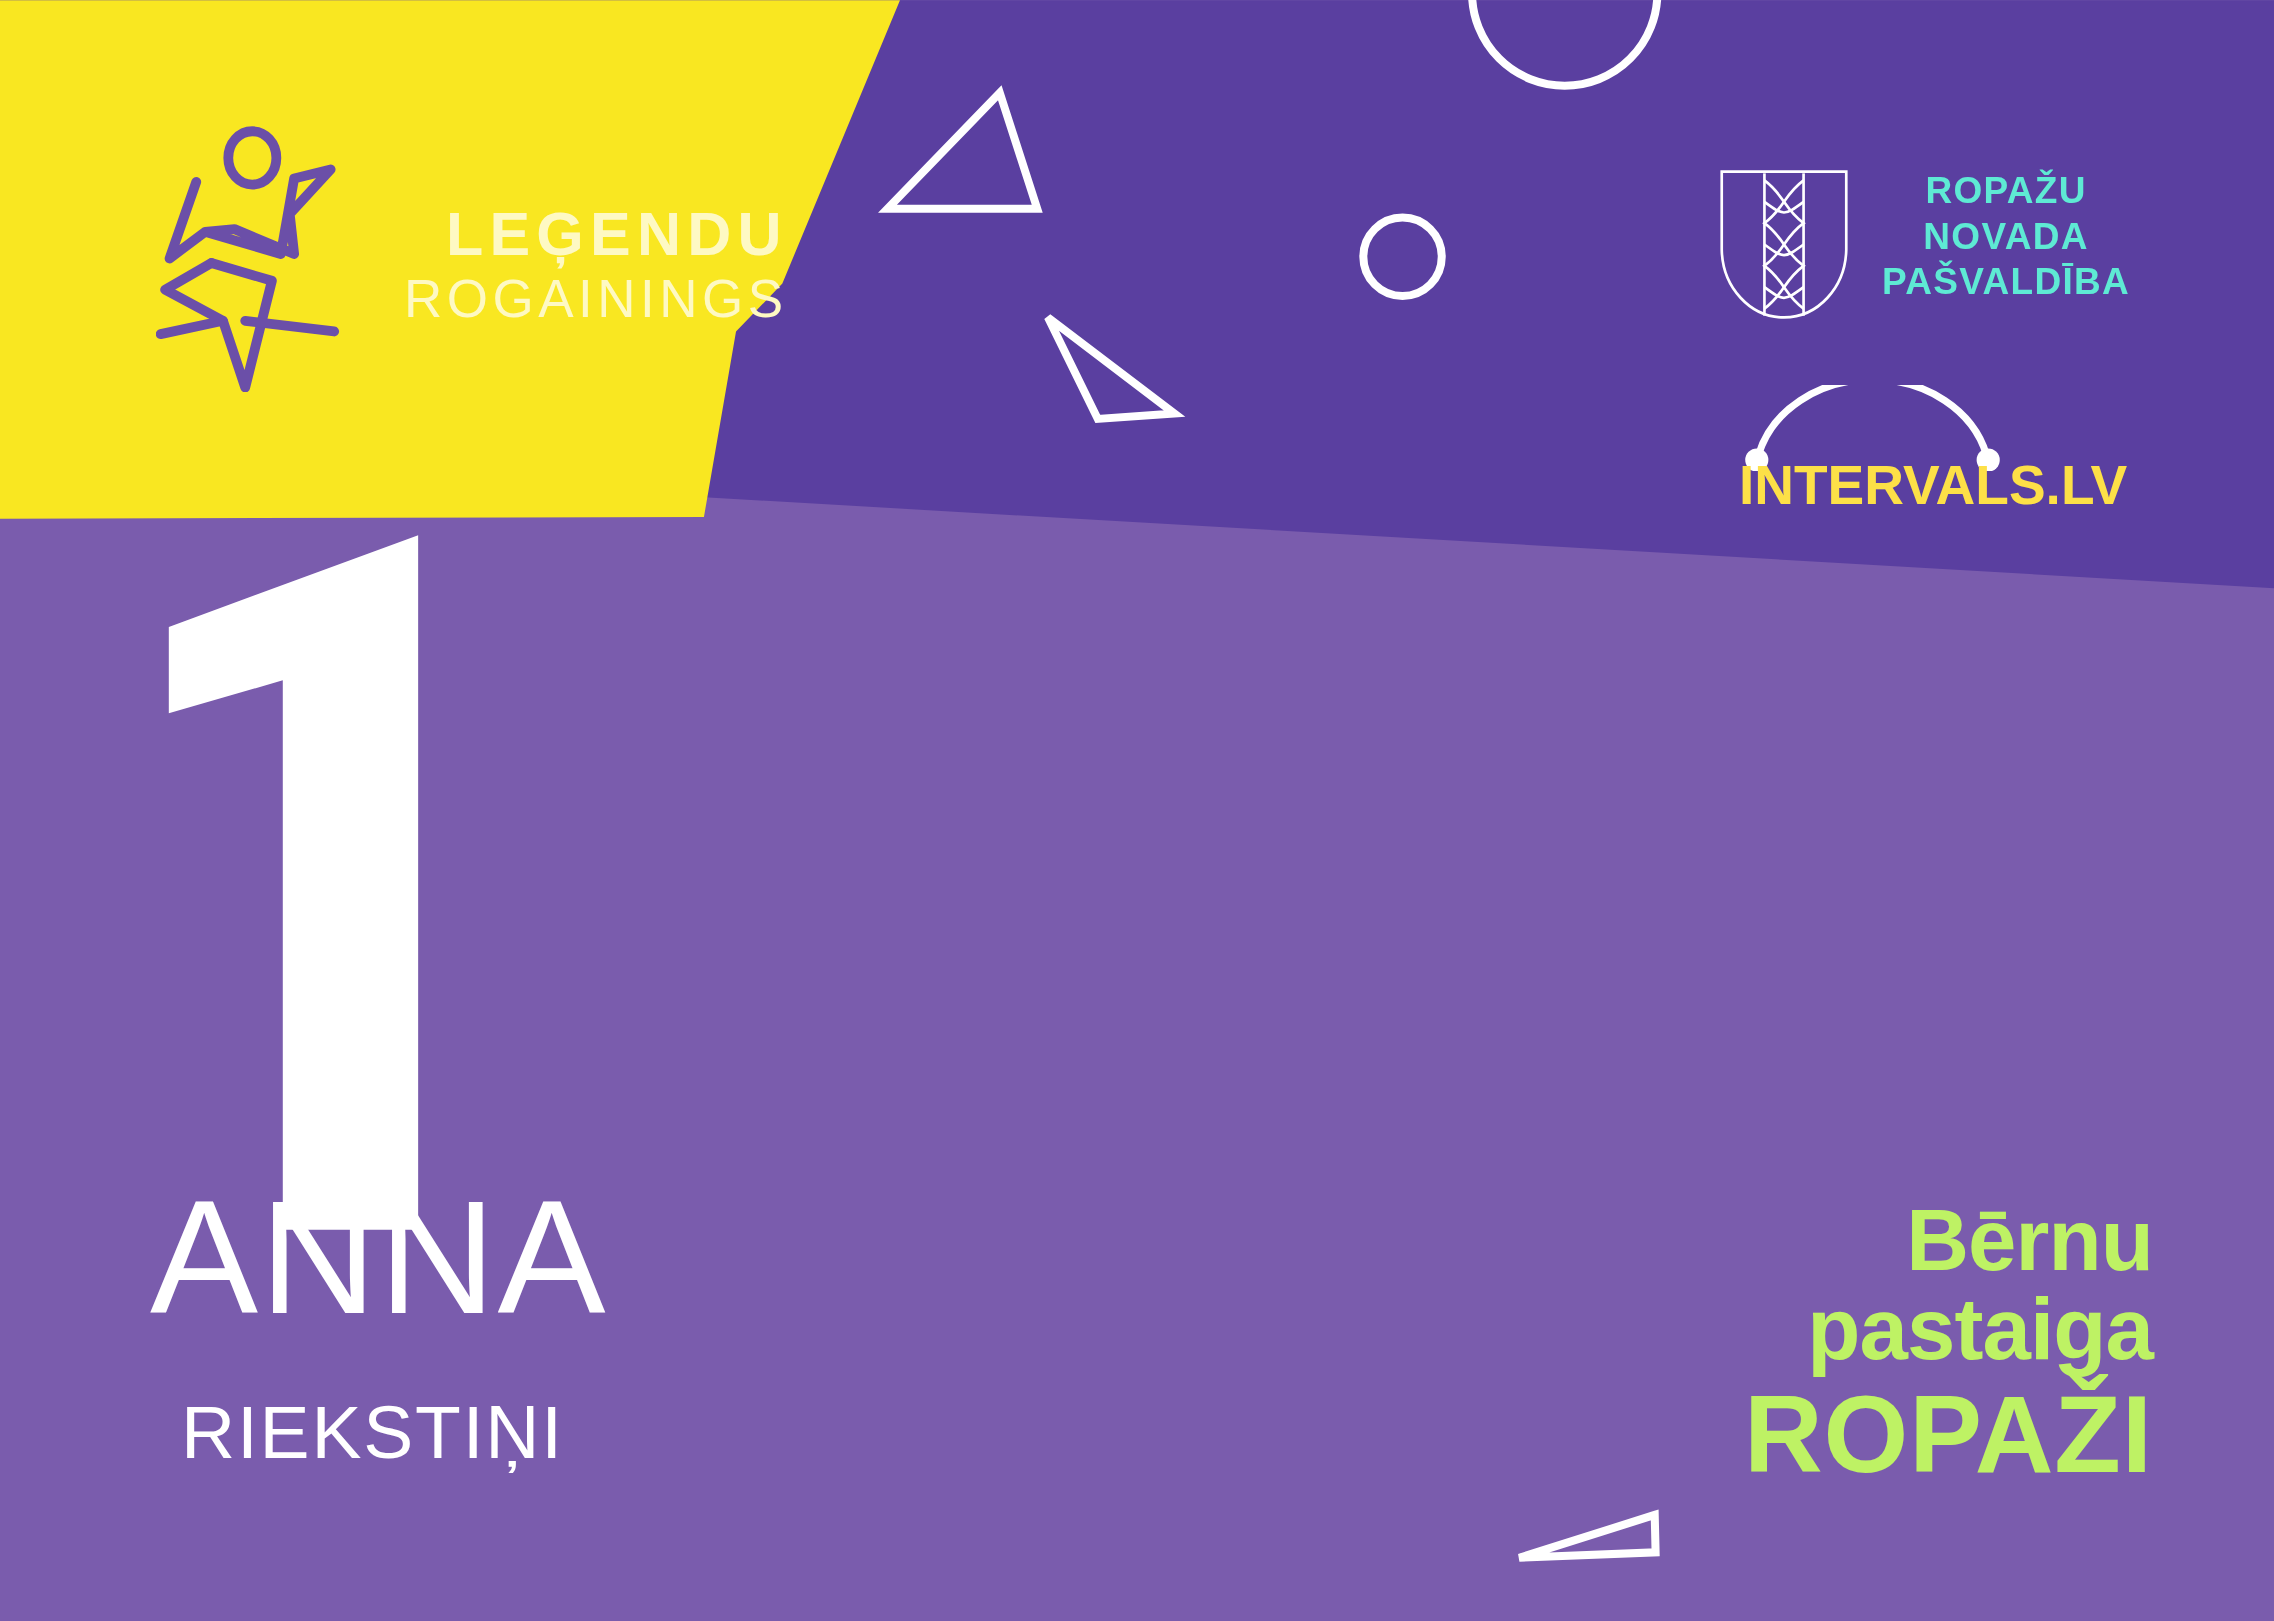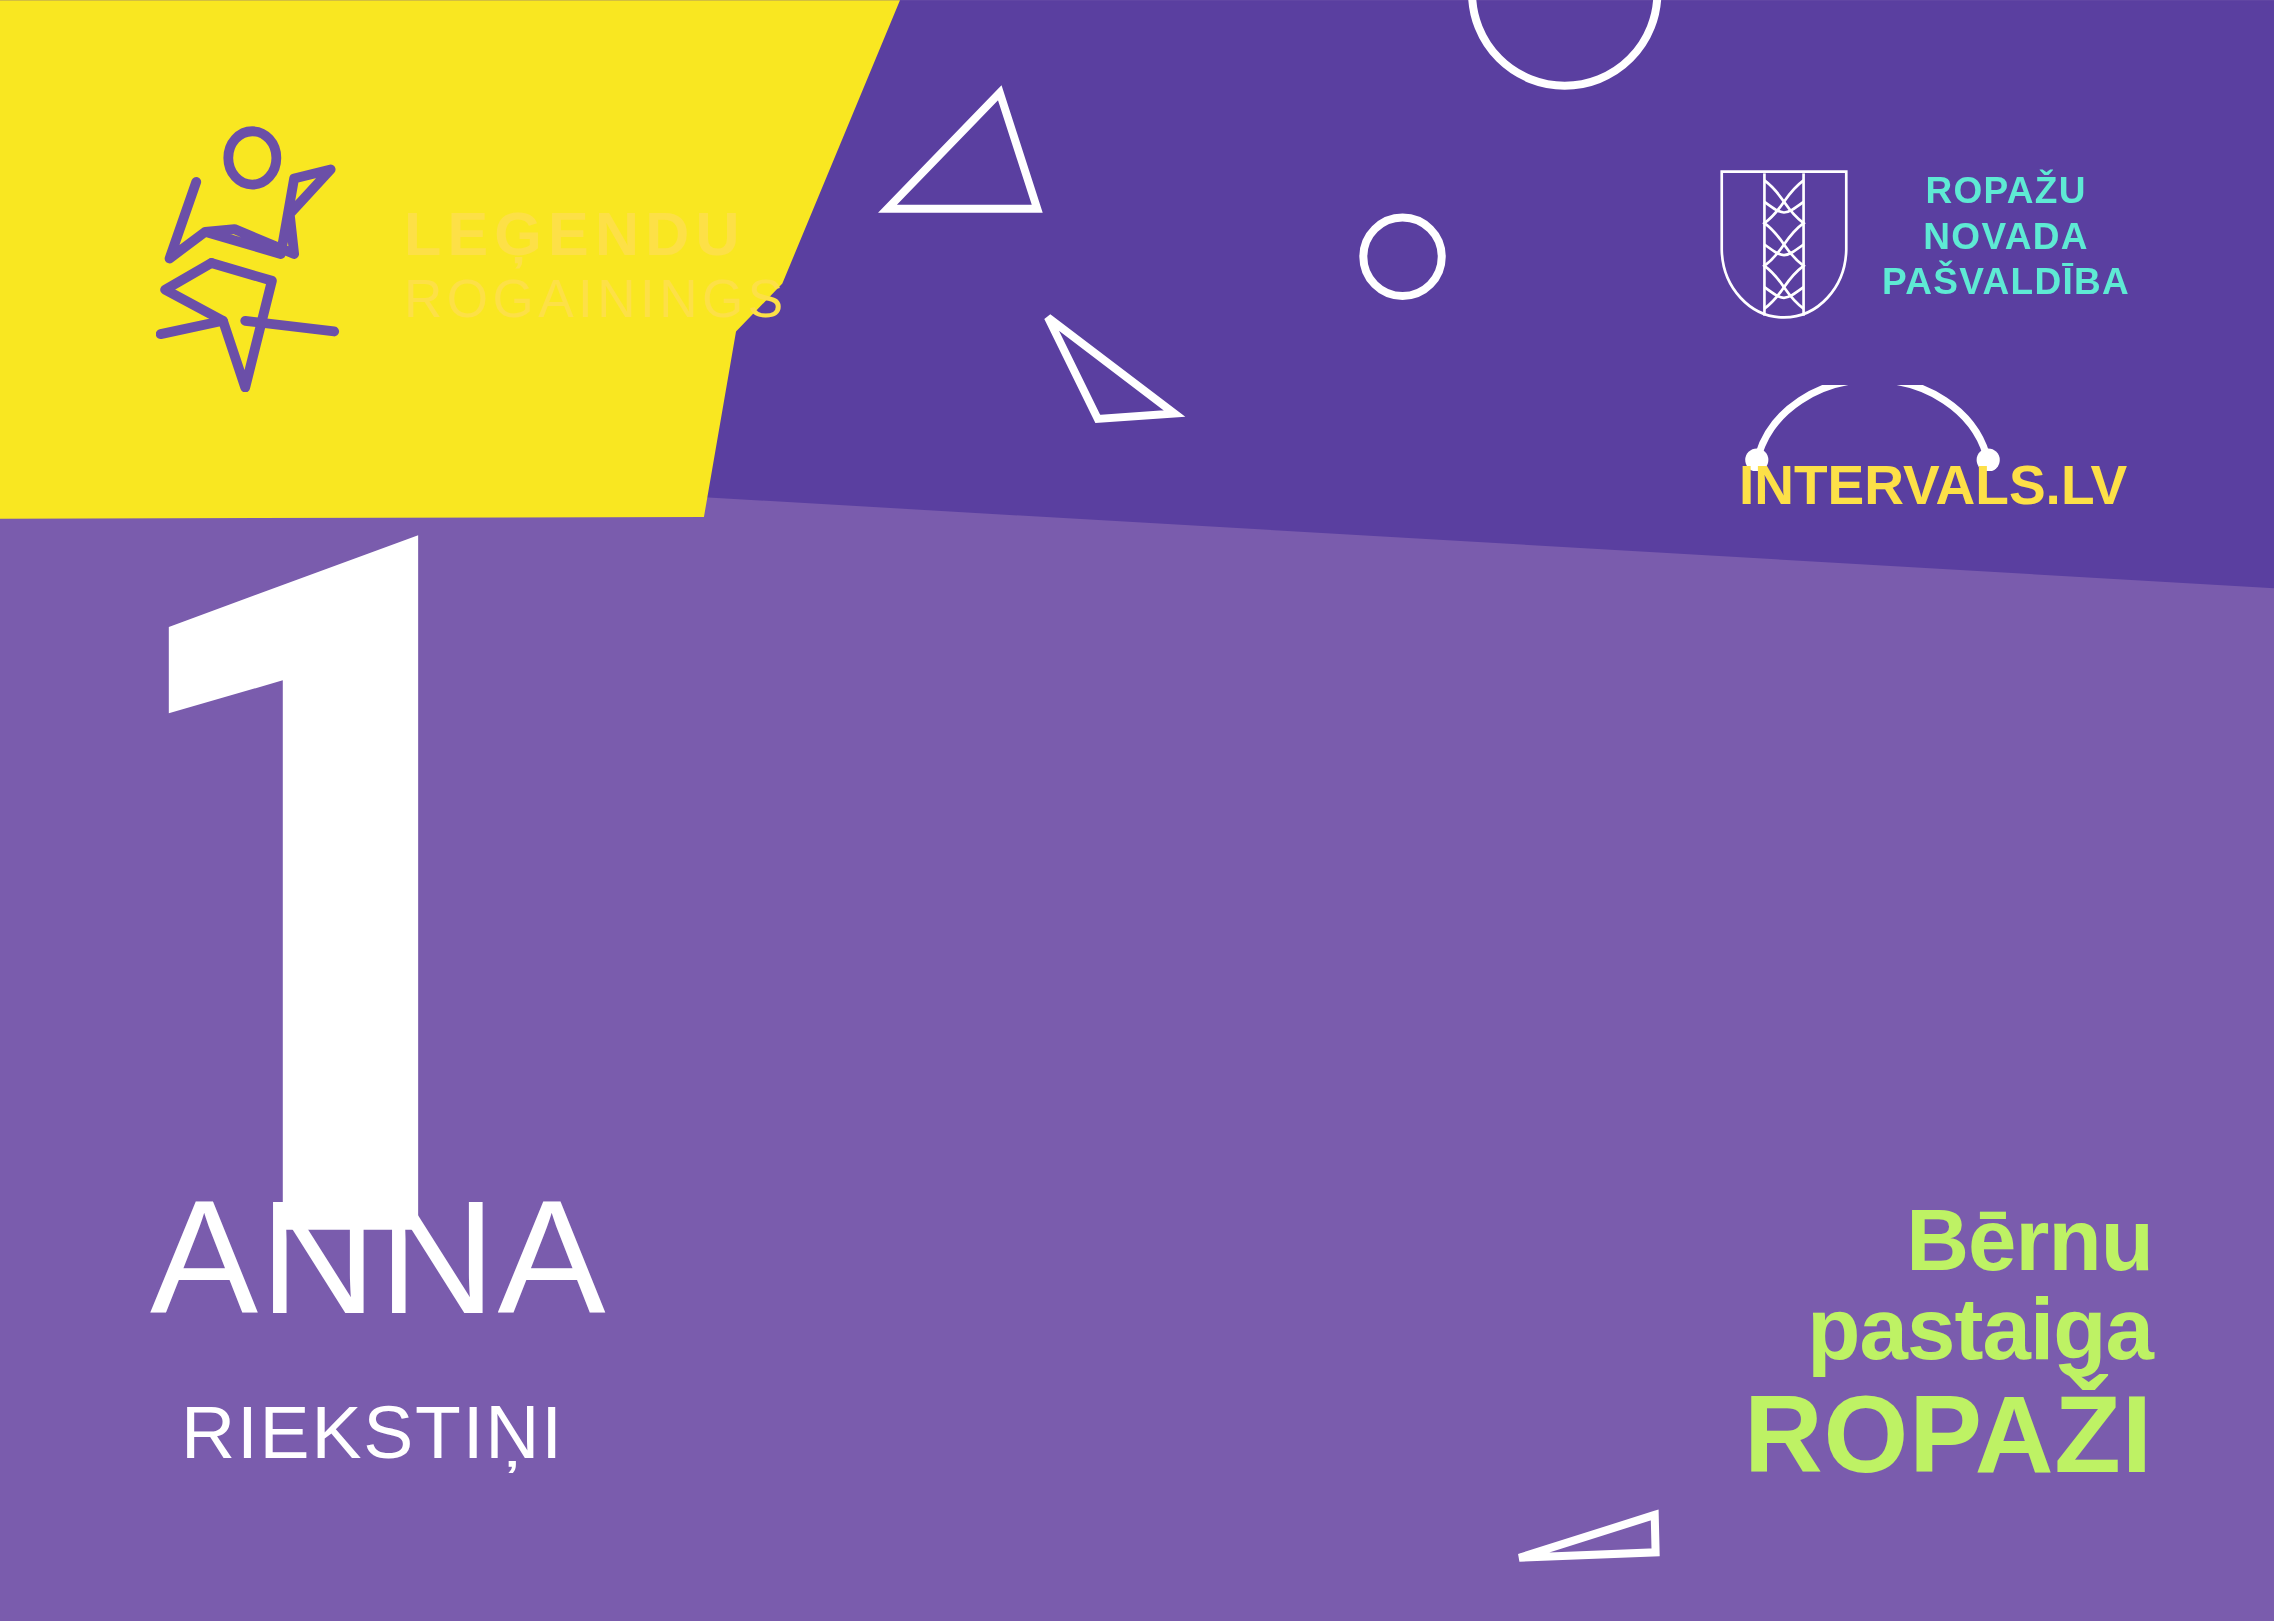--- a/index.html
+++ b/index.html
@@ -34,23 +34,24 @@
     align-items: center;
     gap: 34px;
   }
   .brand-mark {
     width: 214px;
     height: 267px;
     flex: 0 0 auto;
   }
   .brand-words {
     display: block;
-    color: #fde047;
+    color: #fef9c3;
     line-height: 1;
     padding-top: 12.5px;
+    text-align: right;
   }
   .brand-line1 {
     display: block;
     font-size: 61px;
     font-weight: bold;
     letter-spacing: 6.2px;
   }
   .brand-line2 {
     display: block;
     font-size: 53px;

